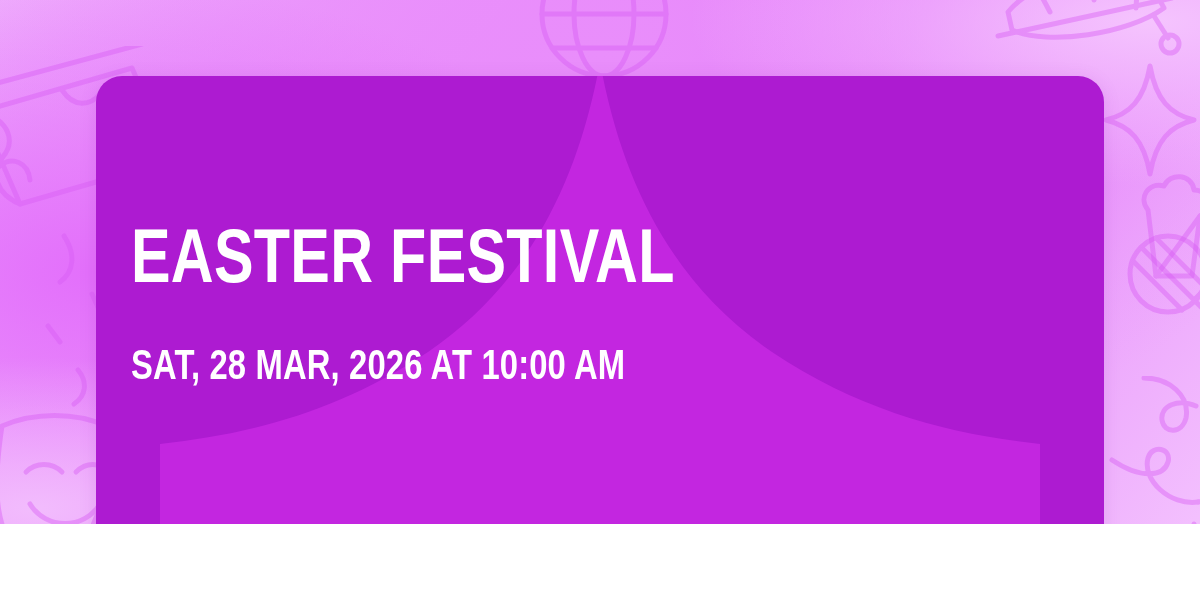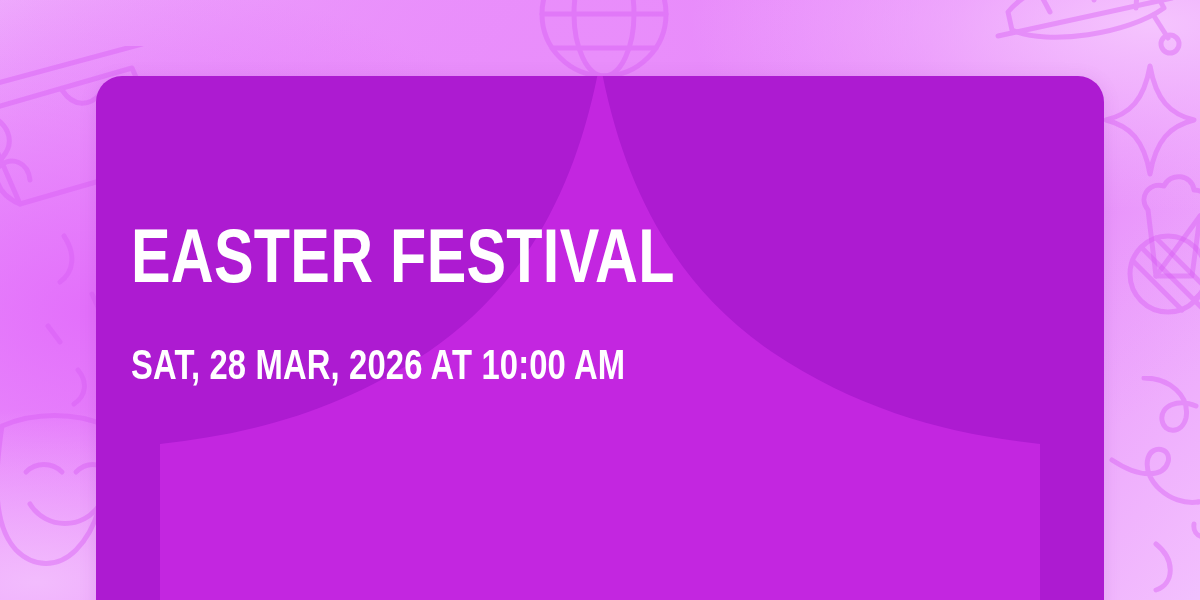--- a/index.html
+++ b/index.html
@@ -3,21 +3,21 @@
 <meta charset="utf-8">
 <style>
   html, body {
     margin: 0;
     padding: 0;
     background: #ffffff;
   }
   #banner {
     position: relative;
     width: 1200px;
-    height: 600px;
+    height: 524px;
     overflow: hidden;
     font-family: "Liberation Sans", "DejaVu Sans", sans-serif;
   }
 
   
   .bg-base {
     position: absolute;
     inset: 0;
     background:
       radial-gradient(ellipse 70% 90% at 8% 52%, #e36ffb 0%, rgba(227,111,251,0) 62%),

